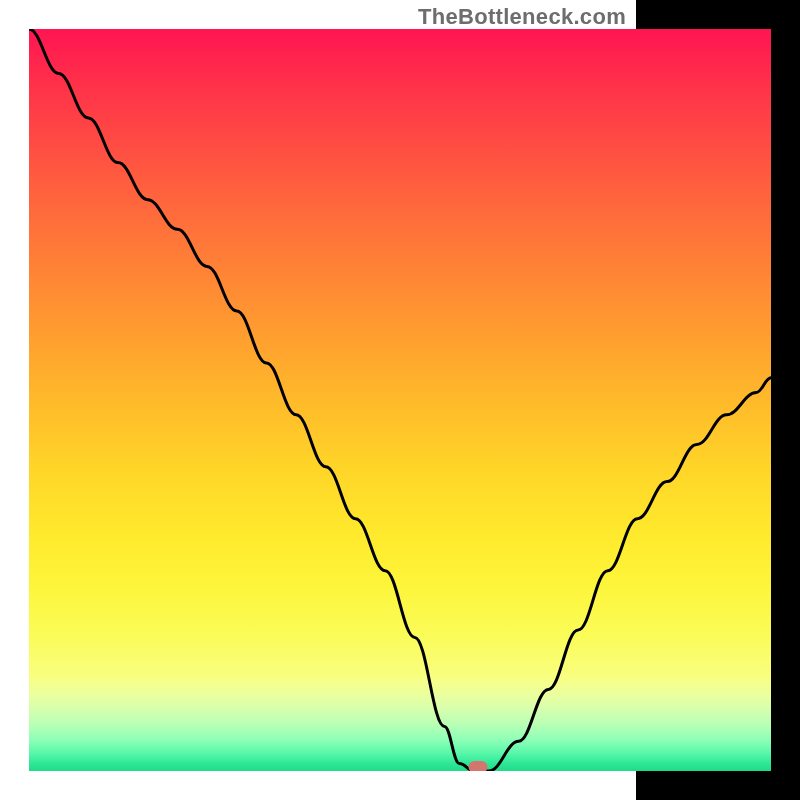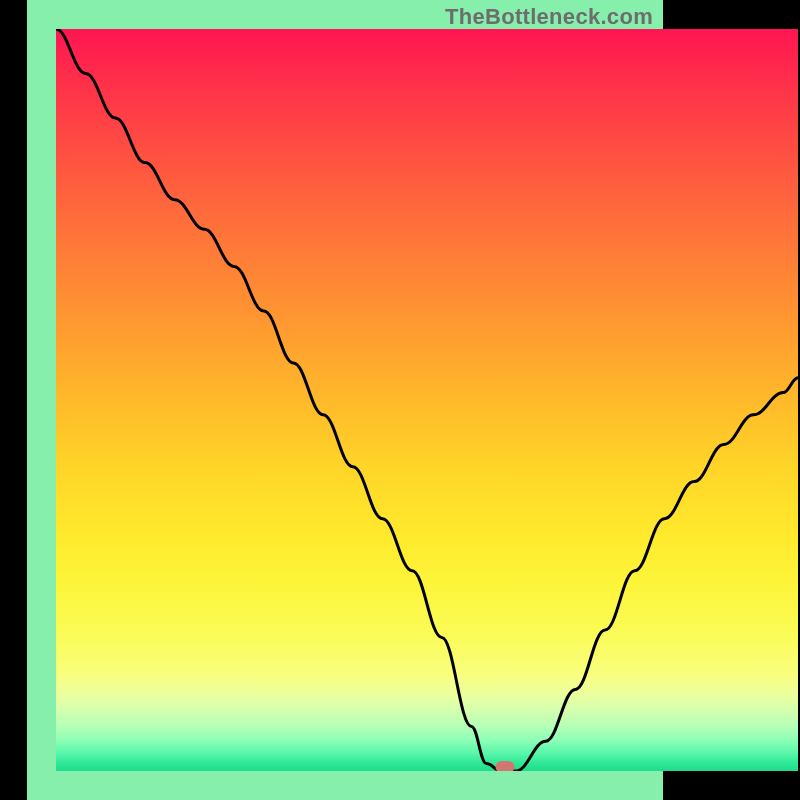--- a/index.html
+++ b/index.html
@@ -8,22 +8,21 @@
     width: 800px;
     height: 800px;
     background: #000;
     overflow: hidden;
     font-family: Arial, Helvetica, sans-serif;
   }
   .frame {
     position: relative;
     width: 636px;
     height: 800px;
-    background: #86efac;
-    margin-left: 27px;
+    background: #ffffff;
   }
   .watermark {
     position: absolute;
     top: 4px;
     right: 10px;
     color: #6d6d6d;
     font-size: 22px;
     font-weight: 600;
     letter-spacing: 0.3px;
     z-index: 10;

